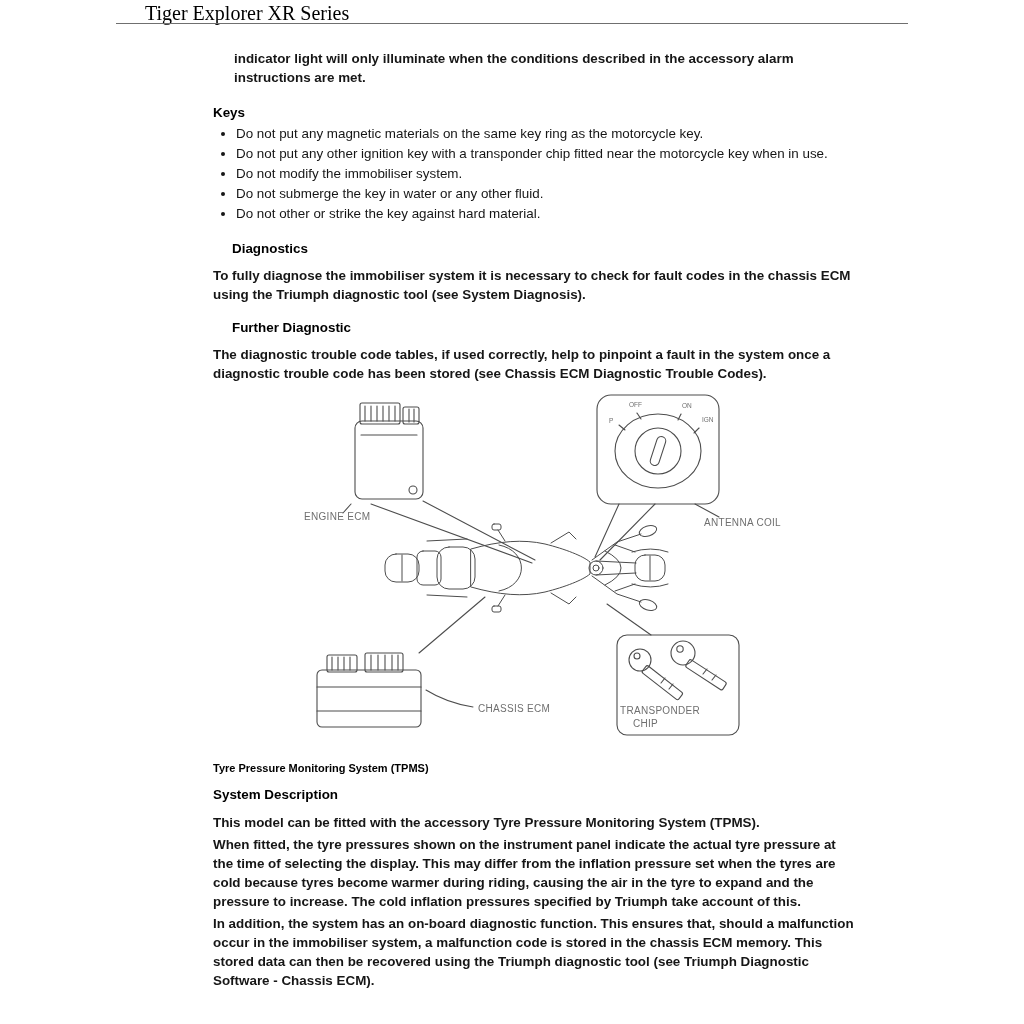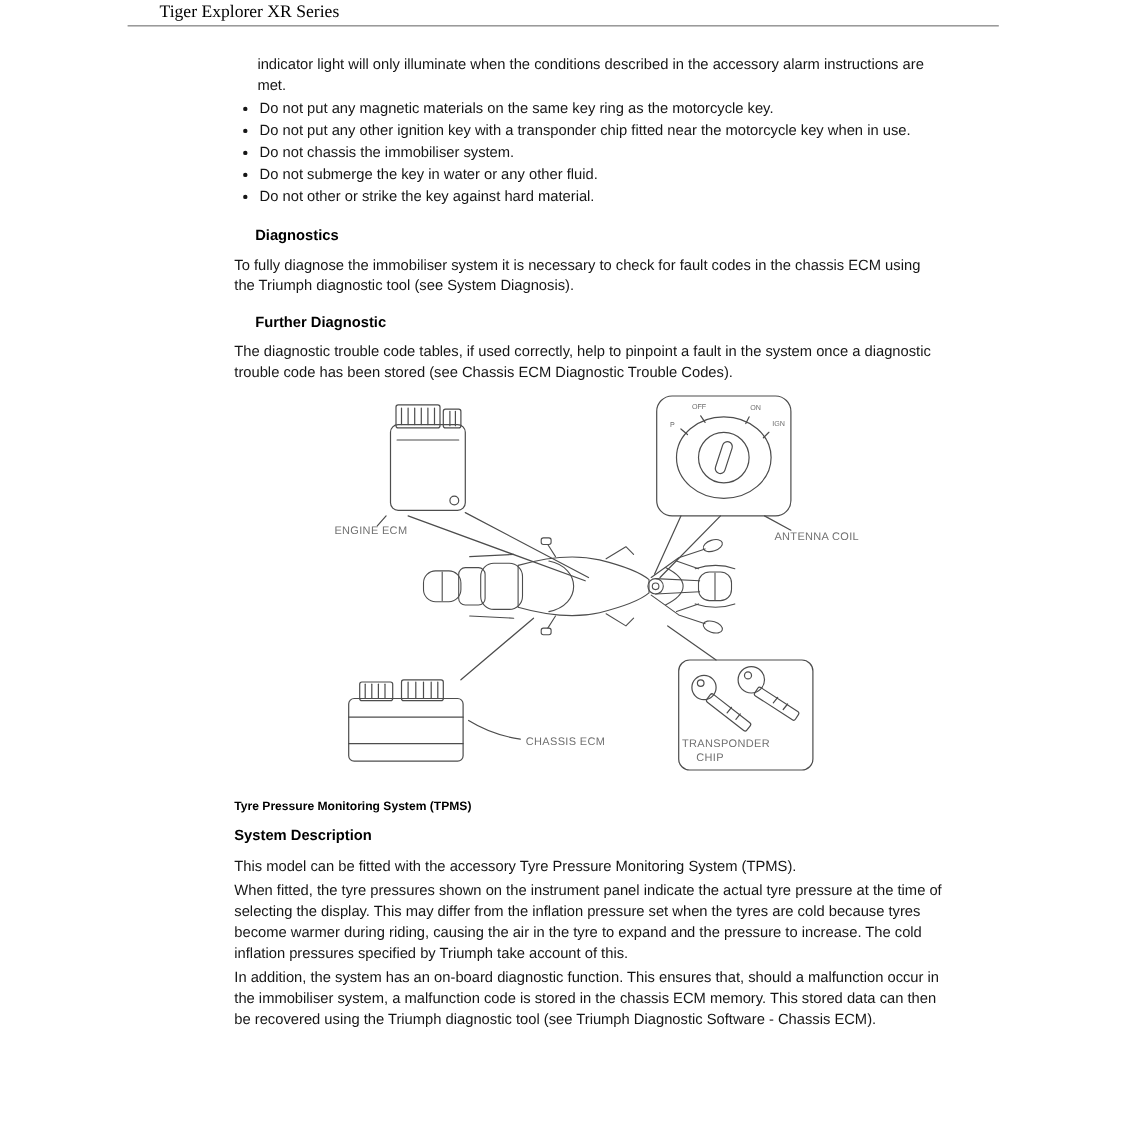--- a/index.html
+++ b/index.html
@@ -2,31 +2,31 @@
 <html><head>
 <meta charset="utf-8">
 <style>
   html,body{margin:0;padding:0;}
   body{
     width:1024px;height:1024px;position:relative;overflow:hidden;
     background:#ffffff;font-family:"Liberation Sans",sans-serif;color:#161616;
   }
   .header-title{
     position:absolute;left:145px;top:2px;
-    font-family:"Liberation Serif",serif;font-size:16px;color:#000;
+    font-family:"Liberation Serif",serif;font-size:20px;color:#000;
   }
   .header-rule{
     position:absolute;left:116px;right:116px;top:23px;height:0;
     border:none;border-top:1px solid #6f6f6f;margin:0;
   }
   main{
     position:absolute;left:213px;top:38px;width:644px;
     font-size:13.4px;line-height:19px;
   }
-  p{margin:0;}
+  p{margin:0;font-weight:bold;}
   .p-frag{margin:11px 0 0 21px;}
   h2,h3{margin:0;font-size:13.4px;line-height:19px;font-weight:bold;color:#000;}
   .h-keys{margin-top:16px;}
   .p-std{margin-top:8px;}
   .p-tight{margin-top:2px;}
   ul.bullets{margin:2px 0 16px 0;padding-left:23px;}
   ul.bullets li{margin:0 0 1px 0;line-height:19px;list-style:disc outside;}
   .h-sect{margin-top:14px;padding-left:19px;}
   figure{margin:8px 0 0 86px;padding:0;}
   .h-tpms{margin-top:6px;font-size:11px;line-height:20px;}
@@ -39,24 +39,25 @@
 </head>
 <body>
 
 <span class="header-title">Tiger Explorer XR Series</span>
 <hr class="header-rule">
 
 <main>
 
   <p class="p-frag">indicator light will only illuminate when the conditions described in the accessory alarm instructions are met.</p>
 
+  <h3 class="h-keys">Keys</h3>
   <ul class="bullets">
     <li>Do not put any magnetic materials on the same key ring as the motorcycle key.</li>
     <li>Do not put any other ignition key with a transponder chip fitted near the motorcycle key when in use.</li>
-    <li>Do not chassis the immobiliser system.</li>
+    <li>Do not modify the immobiliser system.</li>
     <li>Do not submerge the key in water or any other fluid.</li>
     <li>Do not other or strike the key against hard material.</li>
   </ul>
 
   <h3 class="h-sect">Diagnostics</h3>
   <p class="p-std">To fully diagnose the immobiliser system it is necessary to check for fault codes in the chassis ECM using the Triumph diagnostic tool (see System Diagnosis).</p>
 
   <h3 class="h-sect">Further Diagnostic</h3>
   <p class="p-std">The diagnostic trouble code tables, if used correctly, help to pinpoint a fault in the system once a diagnostic trouble code has been stored (see Chassis ECM Diagnostic Trouble Codes).</p>
 

